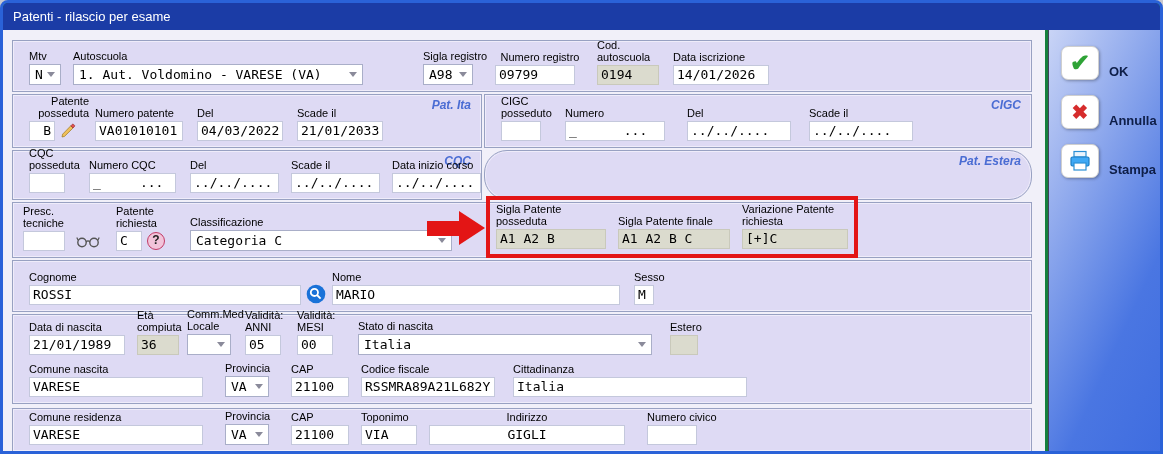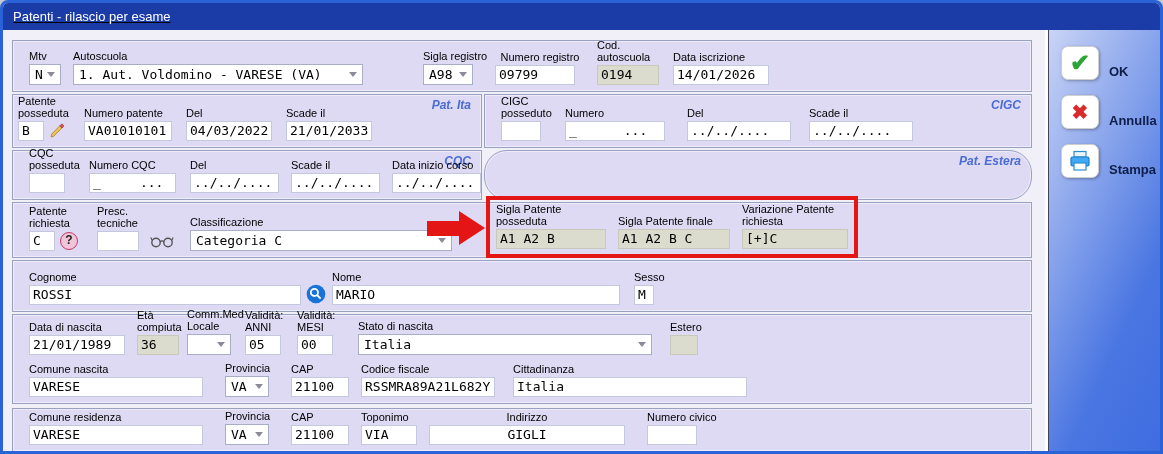--- a/index.html
+++ b/index.html
@@ -1,19 +1,19 @@
 <!DOCTYPE html>
 <html><head>
 <meta charset="utf-8">
 <style>
   * { margin:0; padding:0; box-sizing:border-box; }
   html,body { width:1163px; height:454px; background:#c8c8d0; }
   .window { position:relative; width:1163px; height:454px; border:3px solid #2a62d8;
-            border-radius:8px 8px 0 0; overflow:hidden; background:#ffffff;
-            font-family:"Liberation Sans",sans-serif;text-decoration:underline; }
+            border-radius:8px 8px 0 0; overflow:hidden; background:#15803d;
+            font-family:"Liberation Sans",sans-serif; }
   .titlebar { height:27px; background:linear-gradient(#234aa#1, #1b3ca6); background:#1b3ca6;
               color:#fff; font:13px "Liberation Sans",sans-serif; display:flex; align-items:center;
               padding-left:10px; }
   .main { position:absolute; left:0; top:27px; width:1042px; bottom:0; background:#f1f0f9; }
   .sec { position:absolute; background:#dedaf4; border:1px solid #98a1c2;
          box-shadow:inset 0 0 0 1px #efecfa; }
   .seccontent { position:absolute; left:0; right:0; bottom:6px; display:flex; align-items:flex-end; }
   .fg { display:flex; flex-direction:column; justify-content:flex-end; }
   .lbl { font:11px/12px "Liberation Sans",sans-serif; color:#000; margin-bottom:2px; }
   .inp { background:#fff; border:1px solid #c4c8dc; height:20px;
@@ -93,21 +93,21 @@
         <div class="fg" style="margin-left:14px; width:96px;">
           <div class="lbl">Data iscrizione</div>
           <div class="inp">14/01/2026</div>
         </div>
       </div>
     </div>
 
     <div class="sec" style="left:9px; top:64px; width:470px; height:54px;">
       <div class="tag">Pat. Ita</div>
       <div class="seccontent">
-        <div class="fg" style="margin-left:5px;">
+        <div class="fg" style="margin-left:16px;text-align:right;">
           <div class="lbl" style="width:60px;">Patente posseduta</div>
           <div class="valrow">
             <div class="inp" style="width:26px;">B</div>
             <span style="line-height:0;">
               <svg width="16" height="16" viewBox="0 0 16 16">
                   <path d="M2 14 l2.5-.6 L13 5 10.8 2.8 2.6 11.2 Z" fill="#f0c05a" stroke="#9a7820" stroke-width=".7"></path>
                   <path d="M10.8 2.8 L13 5 l1.4-1.4 a1 1 0 0 0 0-1.4 l-.8-.8 a1 1 0 0 0-1.4 0 Z" fill="#e05050" stroke="#9a3030" stroke-width=".7"></path>
                 </svg>
             </span>
           </div>
@@ -174,41 +174,41 @@
         </div>
       </div>
     </div>
 
     <div class="sec" style="left:481px; top:120px; width:548px; height:50px;border-radius:23px;">
       <div class="tag">Pat. Estera</div>
     </div>
 
     <div class="sec" style="left:9px; top:172px; width:1020px; height:56px;">
       <div class="seccontent">
-        <div class="fg" style="margin-left:16px;">
-          <div class="lbl" style="width:58px;">Patente richiesta</div>
-          <div class="valrow">
-            <div class="inp" style="width:26px;">C</div>
-            <span class="qic">?</span>
-          </div>
-        </div>
         <div class="fg" style="margin-left:10px;">
           <div class="lbl" style="width:52px;">Presc. tecniche</div>
           <div class="valrow">
             <div class="inp" style="width:42px;"></div>
             <span style="line-height:0;margin-left:6px;">
               <svg width="24" height="14" viewBox="0 0 24 14">
                   <circle cx="6" cy="8.5" r="4.2" fill="none" stroke="#555" stroke-width="1.4"></circle>
                   <circle cx="18" cy="8.5" r="4.2" fill="none" stroke="#555" stroke-width="1.4"></circle>
                   <path d="M10.2 8 q1.8 -2.2 3.6 0" fill="none" stroke="#555" stroke-width="1.4"></path>
                   <path d="M2 6 L0.8 3.6 M22 6 L23.2 3.6" stroke="#555" stroke-width="1.2"></path>
                 </svg>
             </span>
           </div>
         </div>
+        <div class="fg" style="margin-left:16px;">
+          <div class="lbl" style="width:58px;">Patente richiesta</div>
+          <div class="valrow">
+            <div class="inp" style="width:26px;">C</div>
+            <span class="qic">?</span>
+          </div>
+        </div>
         <div class="fg" style="margin-left:16px; width:262px;">
           <div class="lbl">Classificazione</div>
           <div class="sel">
             <span>Categoria C</span>
             <span class="chev"></span>
           </div>
         </div>
       </div>
     </div>
 

